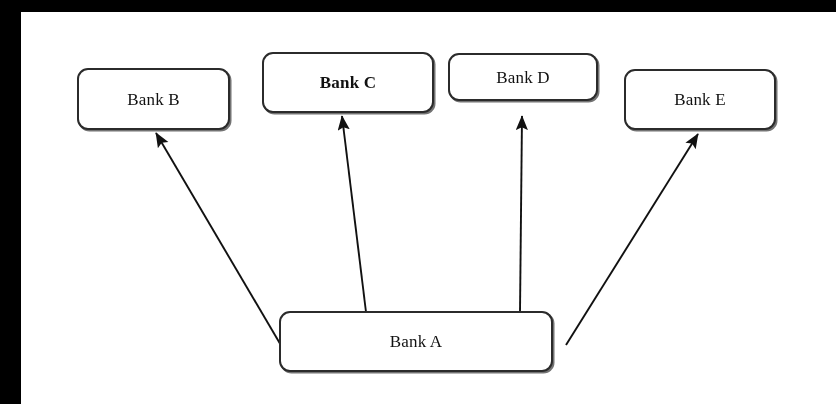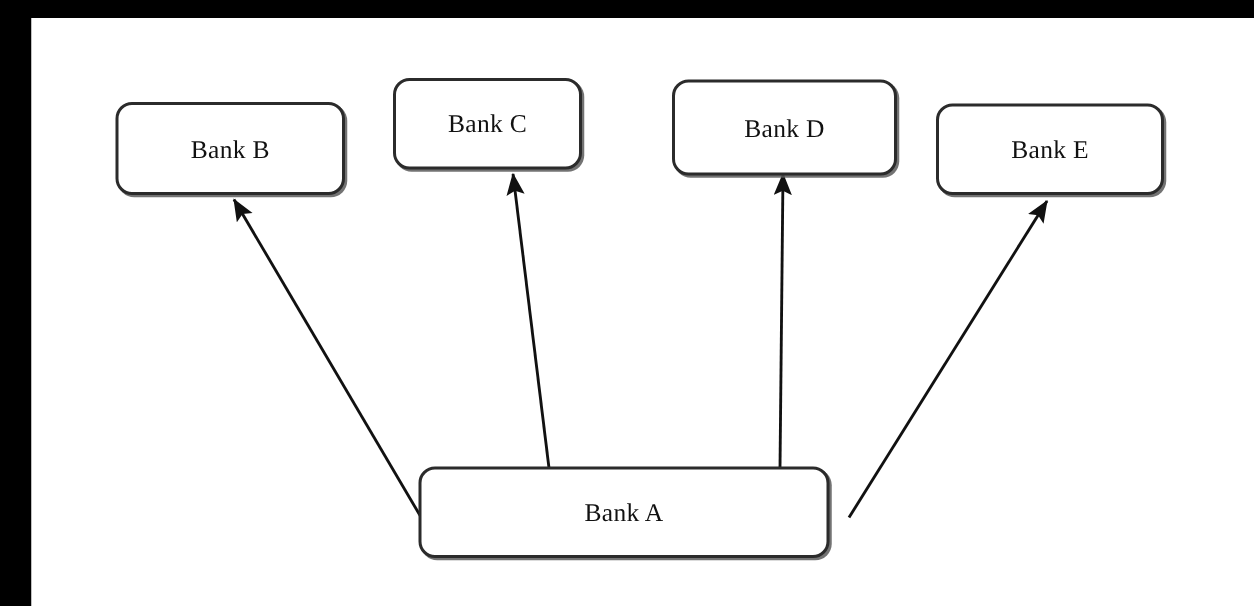--- a/index.html
+++ b/index.html
@@ -95,25 +95,25 @@
         <line x1="366" y1="312" x2="342" y2="116" stroke="#111111" stroke-width="1.9" stroke-linecap="butt" marker-end="url(#arrowhead)"></line>
         <line x1="520" y1="312" x2="522" y2="116" stroke="#111111" stroke-width="1.9" stroke-linecap="butt" marker-end="url(#arrowhead)"></line>
         <line x1="566" y1="345" x2="698" y2="134" stroke="#111111" stroke-width="1.9" stroke-linecap="butt" marker-end="url(#arrowhead)"></line>
       </g>
   </svg>
 
   <div class="node" id="node-bank-b" style="left: 77px; top: 68px; width: 153px; height: 62px; border-color: rgb(43, 43, 43); background: rgb(255, 255, 255);">
     <span class="node-label" style="color: rgb(17, 17, 17);">Bank B</span>
   </div>
 
-  <div class="node" id="node-bank-c" style="left: 262px; top: 52px; width: 126px; height: 61px; border-color: rgb(43, 43, 43); background: rgb(255, 255, 255);">
+  <div class="node" id="node-bank-c" style="left: 262px; top: 52px; width: 172px; height: 61px; border-color: rgb(43, 43, 43); background: rgb(255, 255, 255); font-weight: bold;">
     <span class="node-label" style="color: rgb(17, 17, 17);">Bank C</span>
   </div>
 
-  <div class="node" id="node-bank-d" style="left: 448px; top: 53px; width: 150px; height: 64px; border-color: rgb(43, 43, 43); background: rgb(255, 255, 255);">
+  <div class="node" id="node-bank-d" style="left: 448px; top: 53px; width: 150px; height: 48px; border-color: rgb(43, 43, 43); background: rgb(255, 255, 255);">
     <span class="node-label" style="color: rgb(17, 17, 17);">Bank D</span>
   </div>
 
   <div class="node" id="node-bank-e" style="left: 624px; top: 69px; width: 152px; height: 61px; border-color: rgb(43, 43, 43); background: rgb(255, 255, 255);">
     <span class="node-label" style="color: rgb(17, 17, 17);">Bank E</span>
   </div>
 
   <div class="node" id="node-bank-a" style="left: 279px; top: 311px; width: 274px; height: 61px; border-color: rgb(43, 43, 43); background: rgb(255, 255, 255);">
     <span class="node-label" style="color: rgb(17, 17, 17);">Bank A</span>
   </div>

